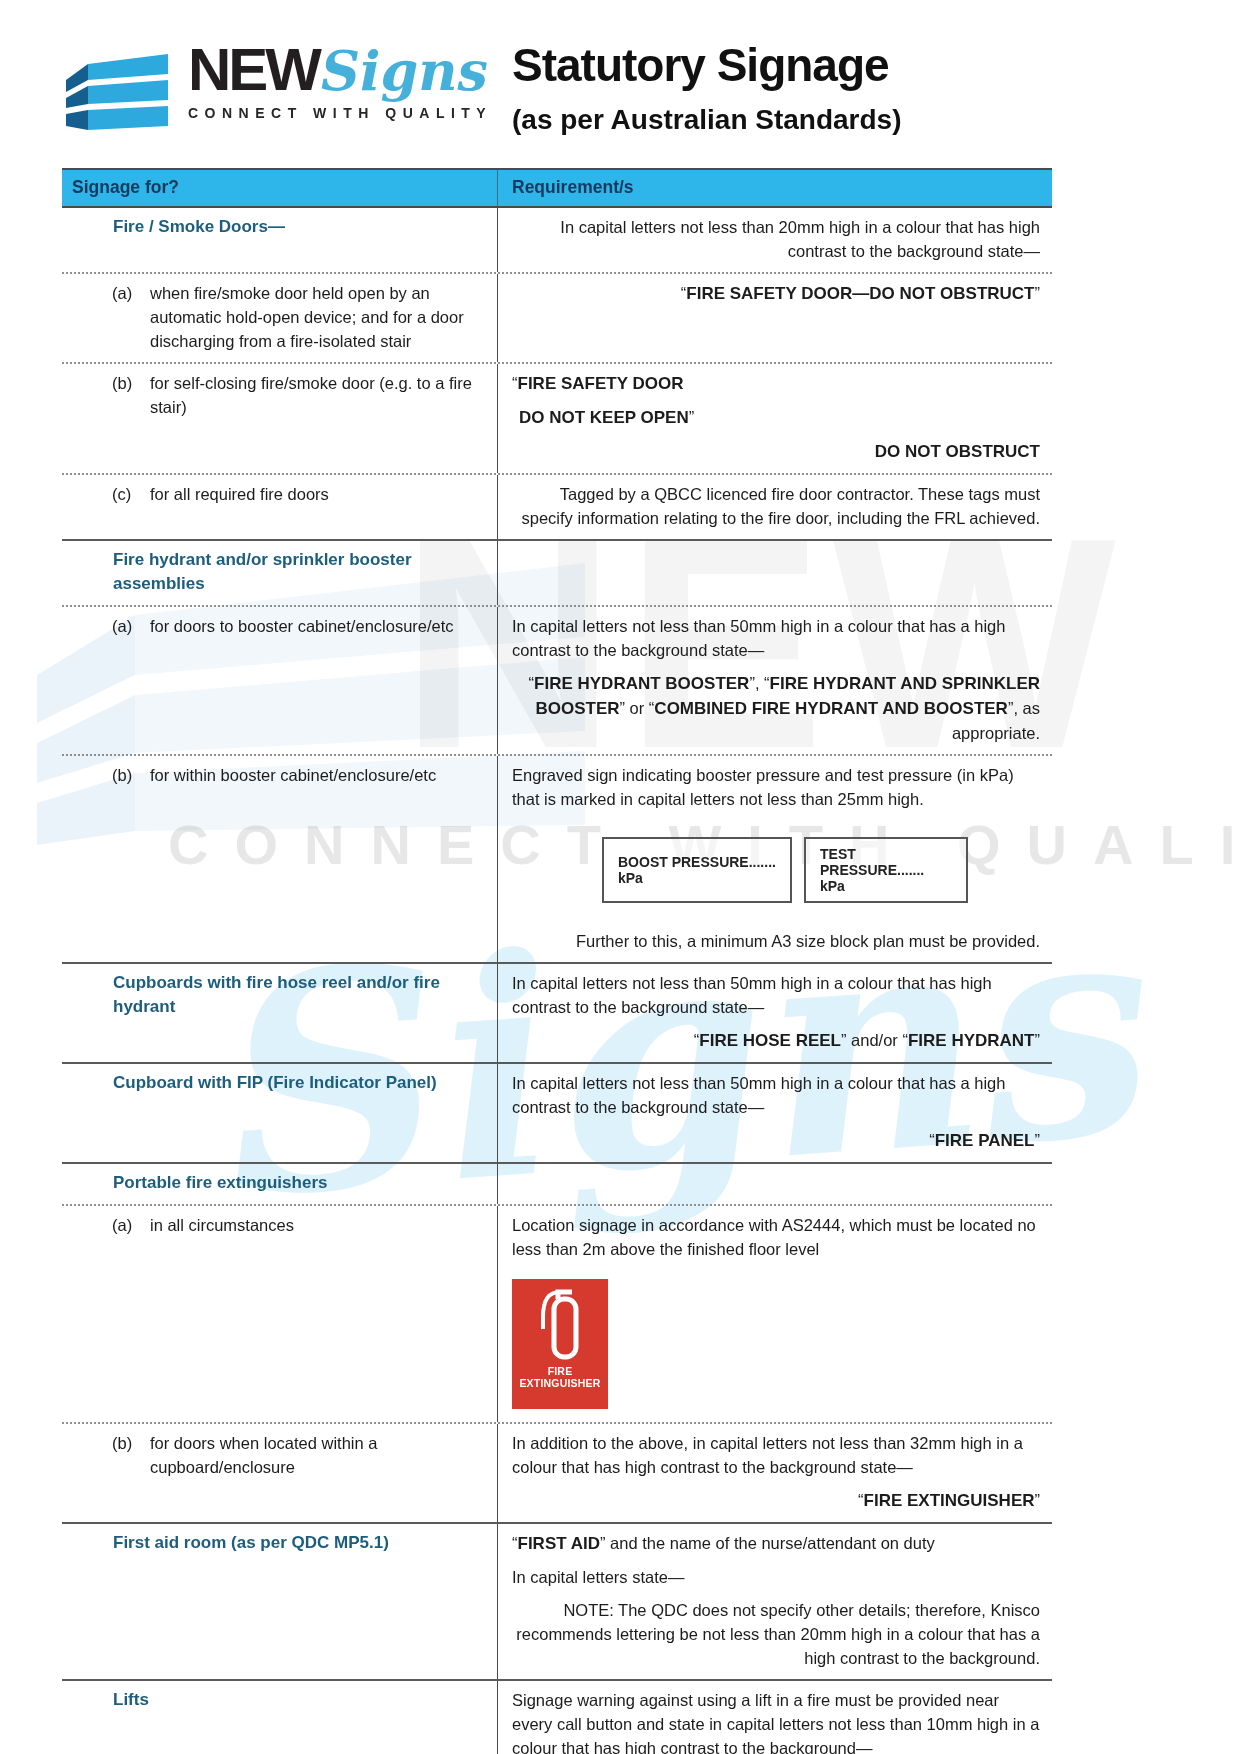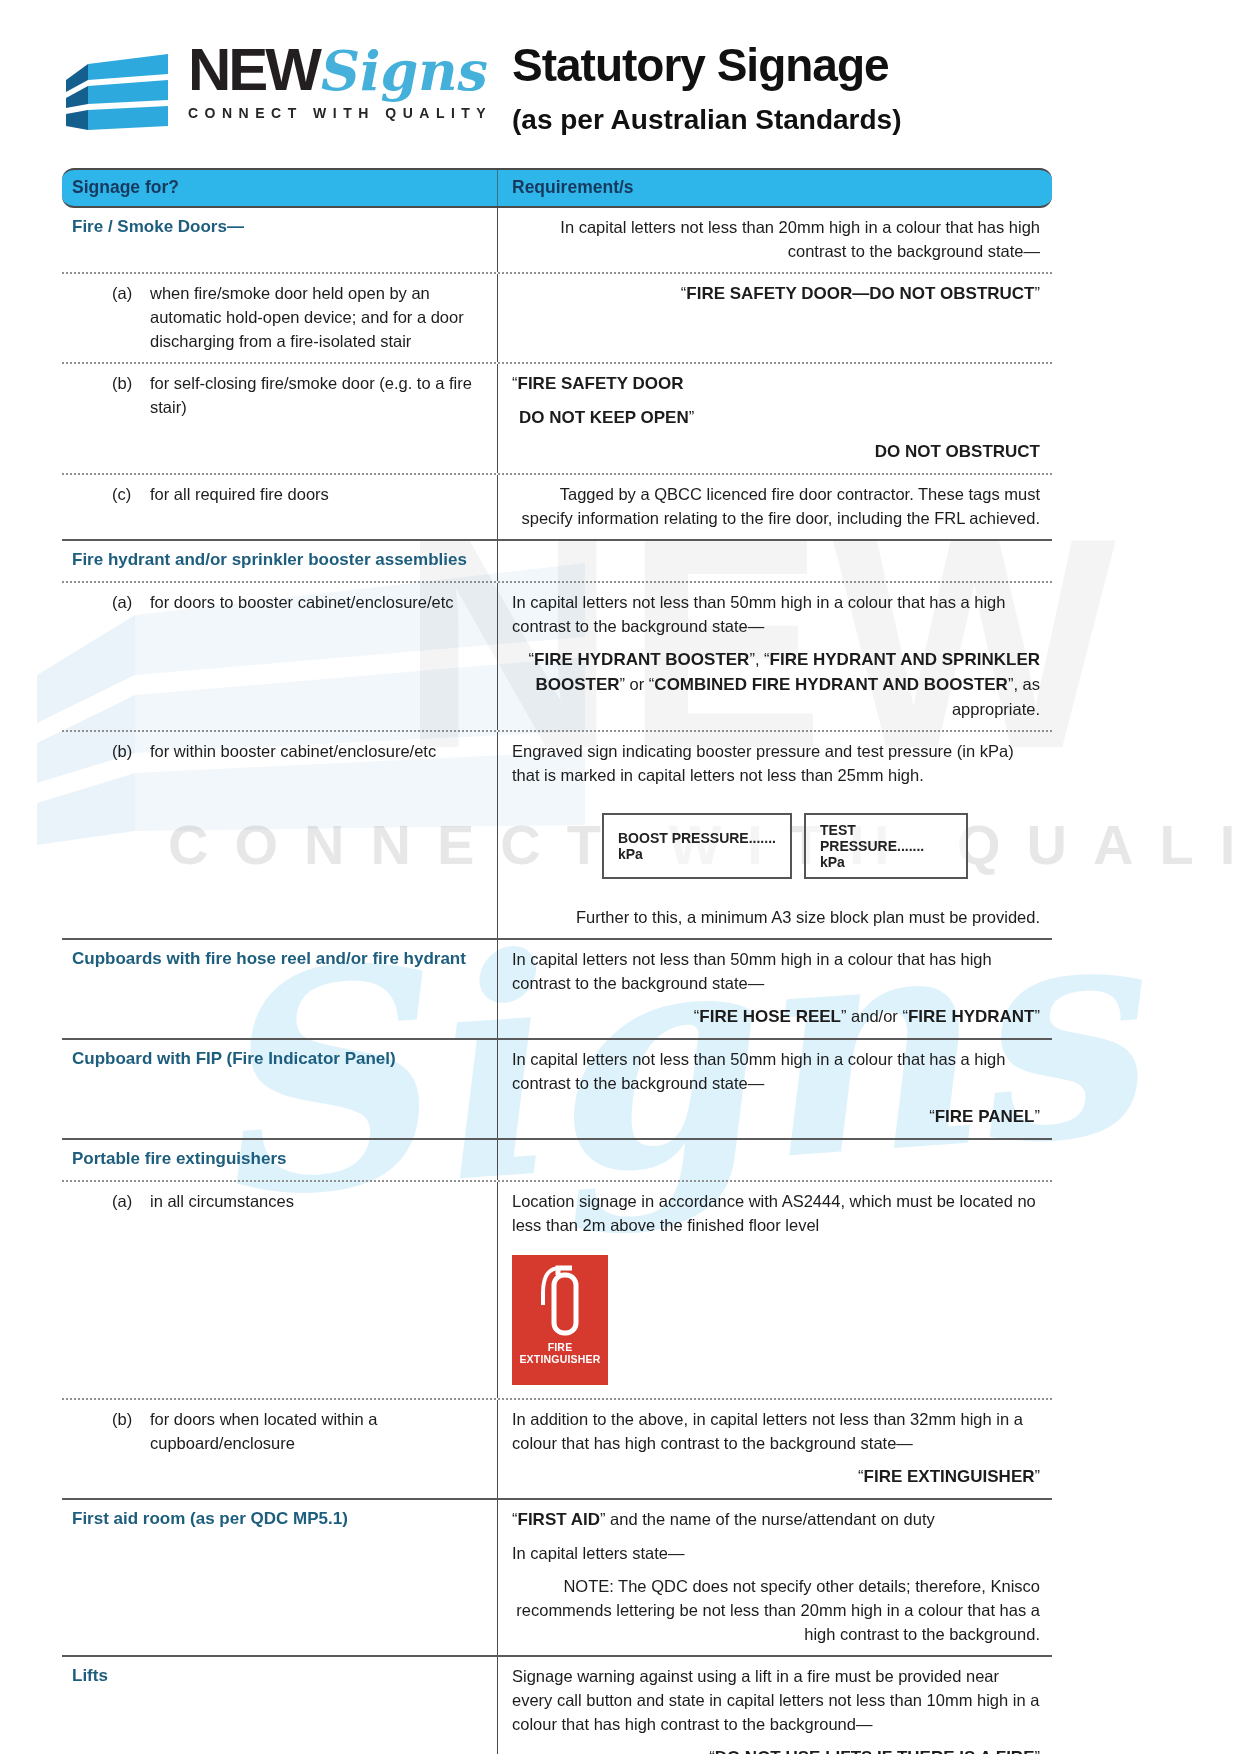--- a/index.html
+++ b/index.html
@@ -51,37 +51,37 @@
   .doc-subtitle{margin:12px 0 0;font-weight:bold;font-size:28px;color:#111;}
 
   
   .stat-table{
     position:absolute;left:62px;top:168px;width:990px;
     border-bottom:3px solid #454545;background:transparent;
   }
   .thead{
     display:grid;grid-template-columns:435px 1fr;
     background:var(--header-bg,#2eb6ea);
-    border-top:2px solid #4a4a4a;border-bottom:2px solid #4a4a4a;border-radius:12px;
+    border-top:2px solid #4a4a4a;border-bottom:2px solid #4a4a4a;
   }
   .thead .hcell{
     color:var(--header-text,#17395e);font-weight:bold;font-size:17.5px;
     padding:7px 8px 8px 10px;
   }
   .thead .hcell.right{border-left:1.5px solid #3c6e86;padding-left:14px;}
 
   .trow{display:grid;grid-template-columns:435px 1fr;}
   .trow.div-solid{border-top:2px solid #5a5a5a;}
   .trow.div-dotted{border-top:2px dotted #8f8f8f;}
   .cell{min-height:24px;}
   .lcell{padding:7px 6px 9px 10px;}
   .rcell{border-left:1.5px solid #4a4a4a;padding:7px 12px 9px 14px;}
 
   .section-title{
-    color:var(--section,#1d5d7d);font-weight:bold;font-size:17px;line-height:24px;
+    color:var(--section,#1d5d7d);font-weight:bold;font-size:17px;line-height:24px;margin-left:41px;
   }
   .item{display:flex;padding-left:40px;font-size:16.5px;line-height:24px;}
   .item .lbl{flex:none;width:38px;}
   .item .itxt{flex:1;}
 
   .rcell p{margin:0 0 9px;font-size:16.5px;line-height:24px;}
   .rcell p:last-child{margin-bottom:0;text-align:right;}
   .rcell .b{font-weight:bold;font-size:17px;}
   .rcell p.ind{padding-left:7px;}
 

